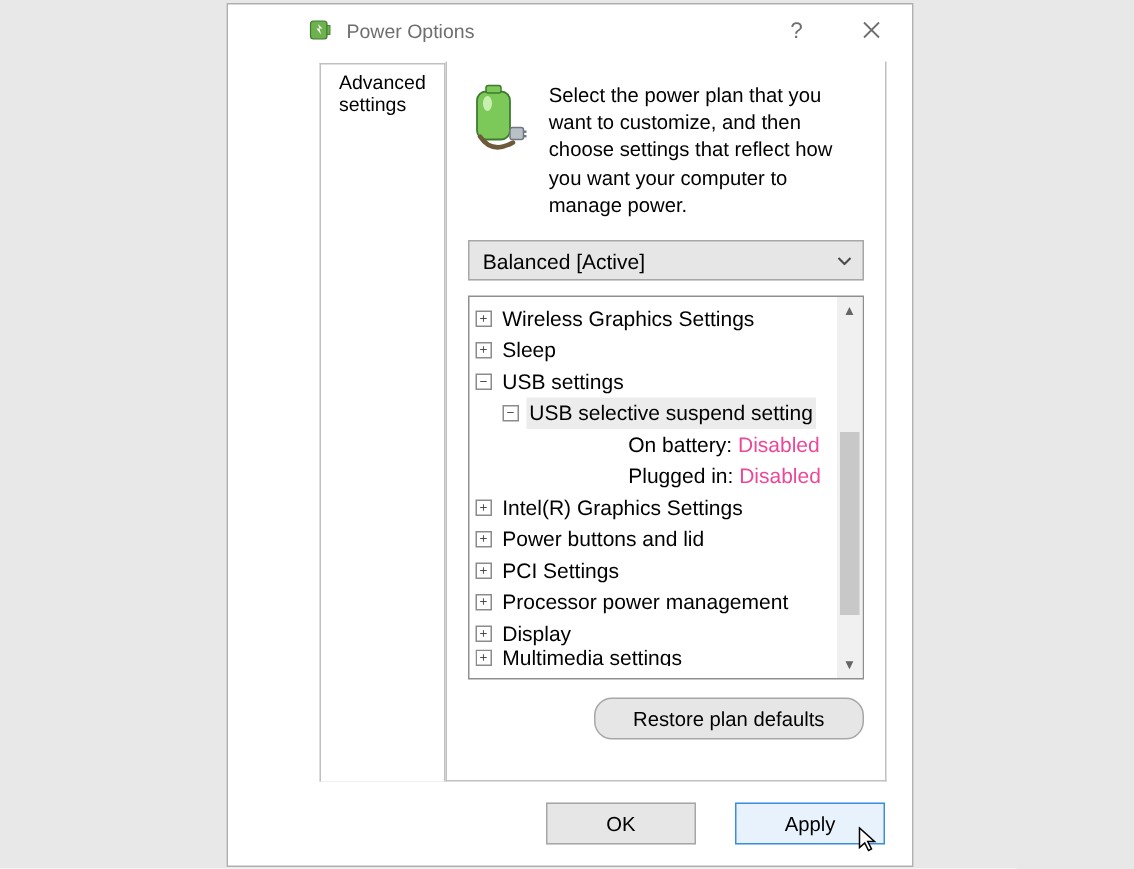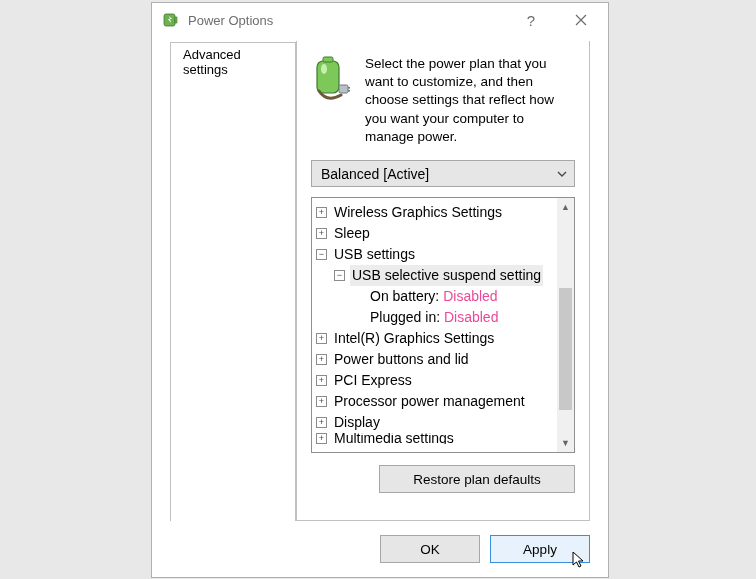--- a/index.html
+++ b/index.html
@@ -15,20 +15,21 @@
     .dialog {
       position: absolute;
       left: 151px;
       top: 2px;
       width: 458px;
       height: 576px;
       background: #fff;
       border: 1px solid #b0b0b0;
       display: flex;
       flex-direction: column;
+      padding-left: 43px;
     }
     .titlebar {
       height: 34px;
       display: flex;
       align-items: center;
       padding: 0 6px 0 10px;
       gap: 8px;
     }
     .titlebar .title-icon svg { display:block; }
     .titlebar .title {
@@ -123,21 +124,21 @@
       align-items: center;
       justify-content: center;
       margin-right: 5px;
       font-size: 9px;
       line-height: 1;
       color: #4a4a4a;
       background: #fff;
     }
     .node-label { padding: 0 2px; }
     .node-label.highlight { background: #ececec; }
-    .leaf-label { color:#000; }
+    .leaf-label { color:#000;margin-left:48px; }
     .leaf-val { color:#ec4899; }
     .truncated { color:#000; }
     .scrollbar {
       width: 17px;
       background: #f0f0f0;
       display: flex;
       flex-direction: column;
       justify-content: space-between;
       align-items: center;
       padding: 2px 0;
@@ -158,25 +159,25 @@
     .btn {
       height: 28px;
       border: 1px solid #a7a7a7;
       background: #e6e6e6;
       font-size: 13.5px;
       display:flex;
       align-items:center;
       justify-content:center;
       cursor: default;
     }
-    .btn.restore { width: 196px; }
+    .btn.restore { width: 180px; border-radius: 12px; }
     .dialog-buttons {
       display:flex;
       justify-content:flex-end;
-      gap: 10px;
+      gap: 26px;
       padding: 0 18px 14px 18px;
     }
     .btn.dlg { width: 100px; }
     .btn.apply {
       border: 1px solid #3b8de0;
       background: #e8f2fc;
     }
     .cursor {
       position:absolute;
       left: 572px;
@@ -279,21 +280,21 @@
             <span class="node-label">Intel(R) Graphics Settings</span>
           </div>
 
           <div class="tree-row">
             <span class="expander">+</span>
             <span class="node-label">Power buttons and lid</span>
           </div>
 
           <div class="tree-row">
             <span class="expander">+</span>
-            <span class="node-label">PCI Express</span>
+            <span class="node-label">PCI Settings</span>
           </div>
 
           <div class="tree-row">
             <span class="expander">+</span>
             <span class="node-label">Processor power management</span>
           </div>
 
           <div class="tree-row">
             <span class="expander">+</span>
             <span class="node-label">Display</span>

